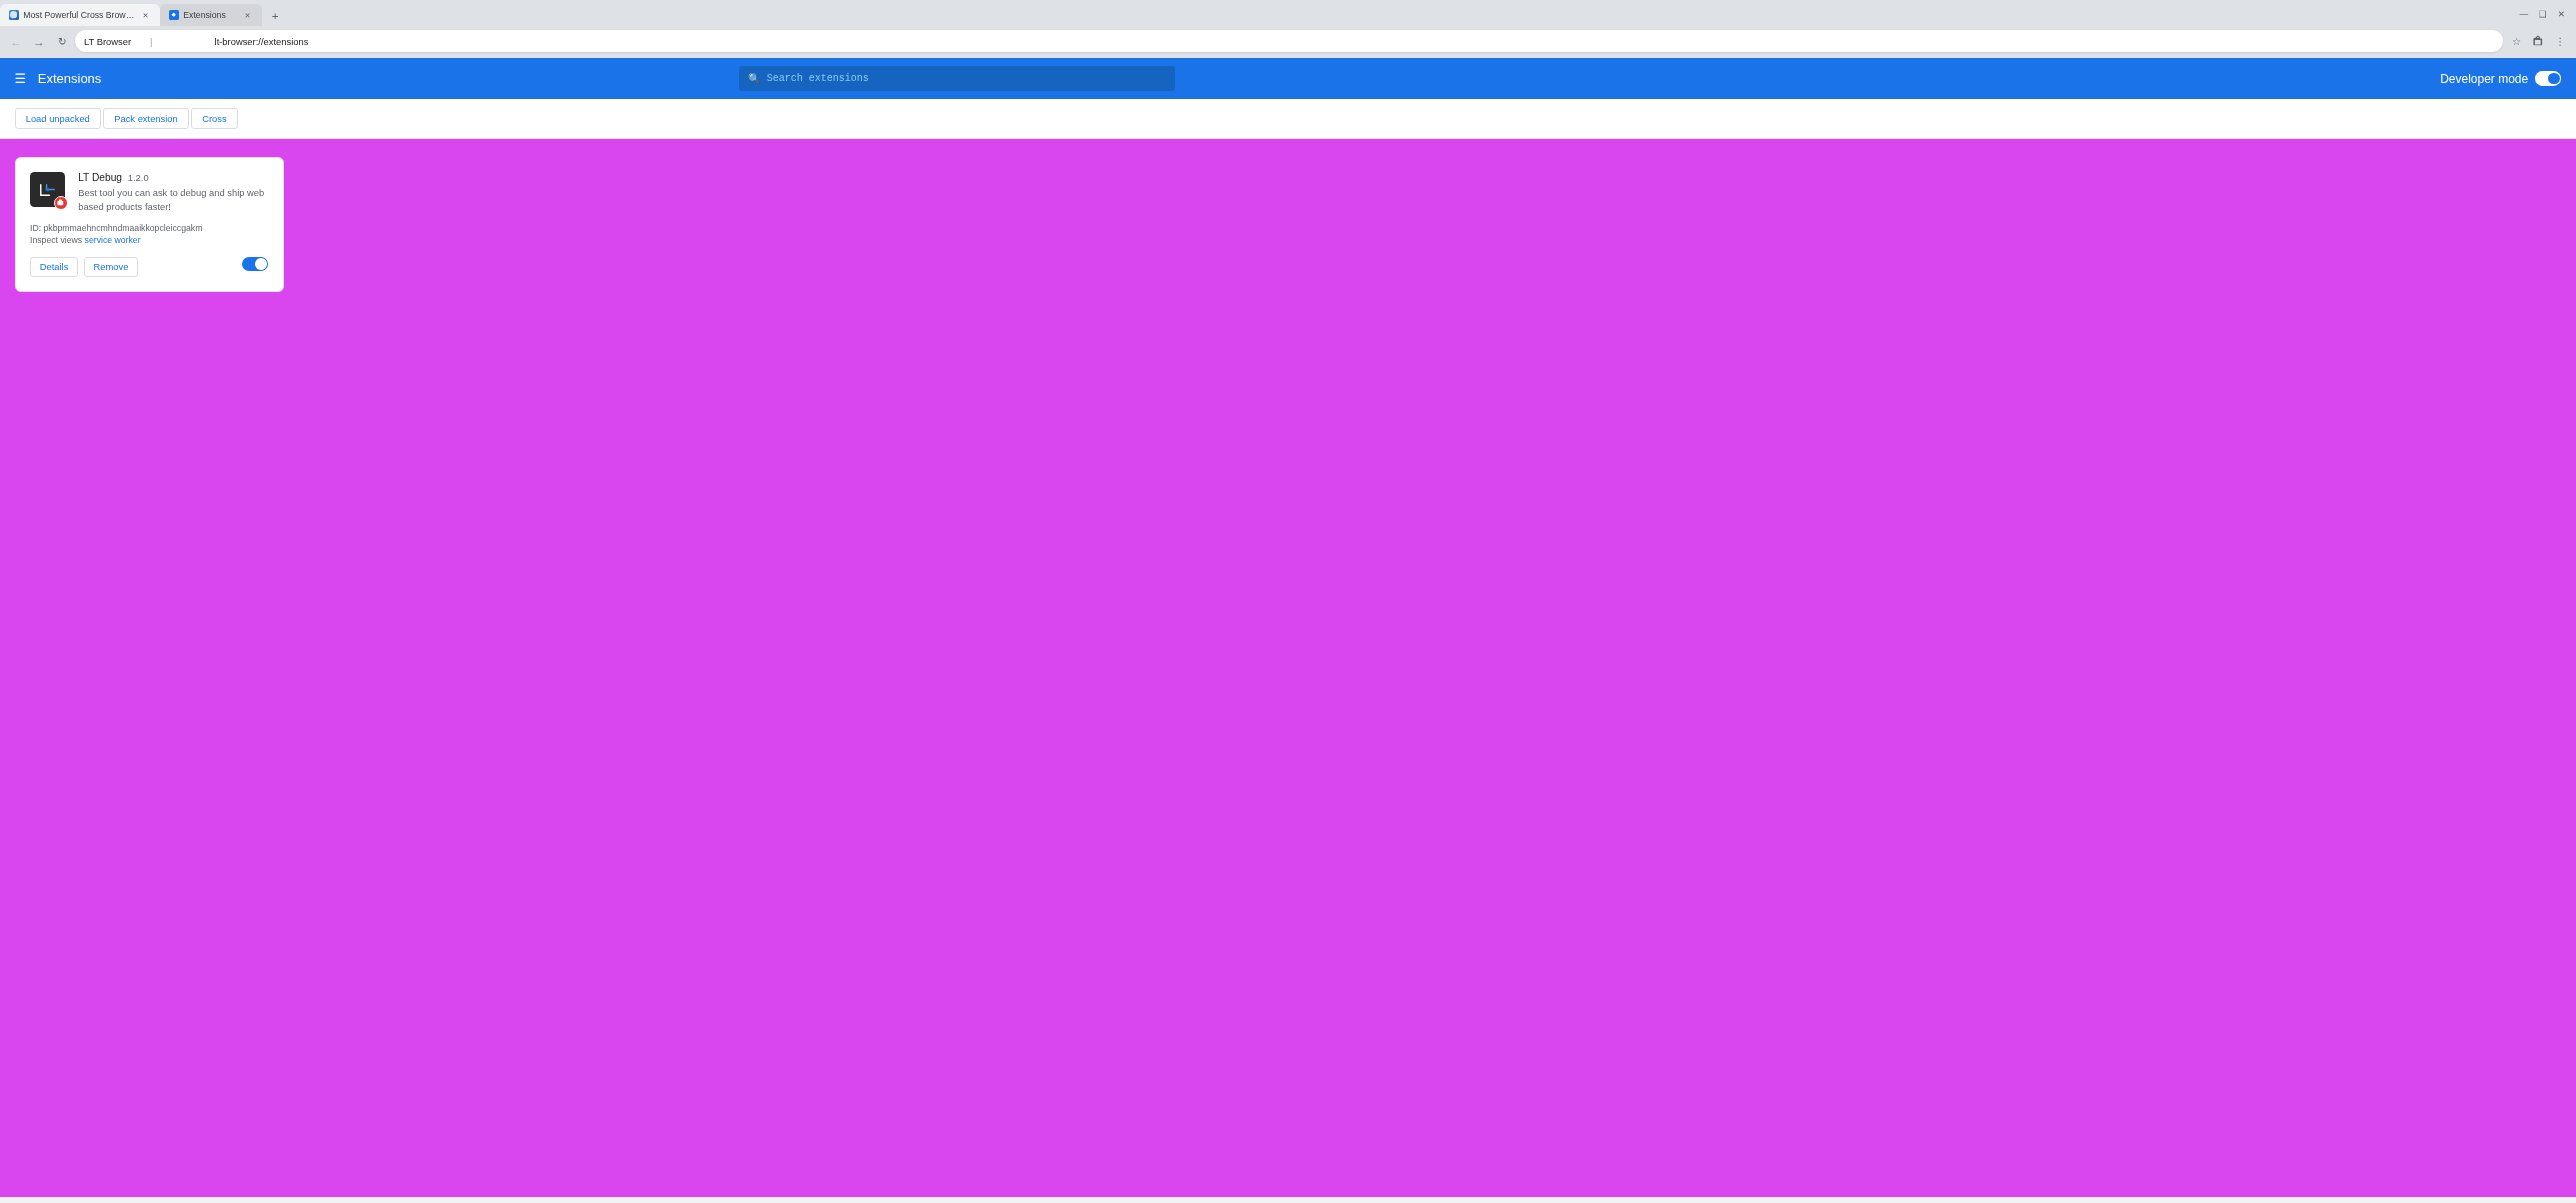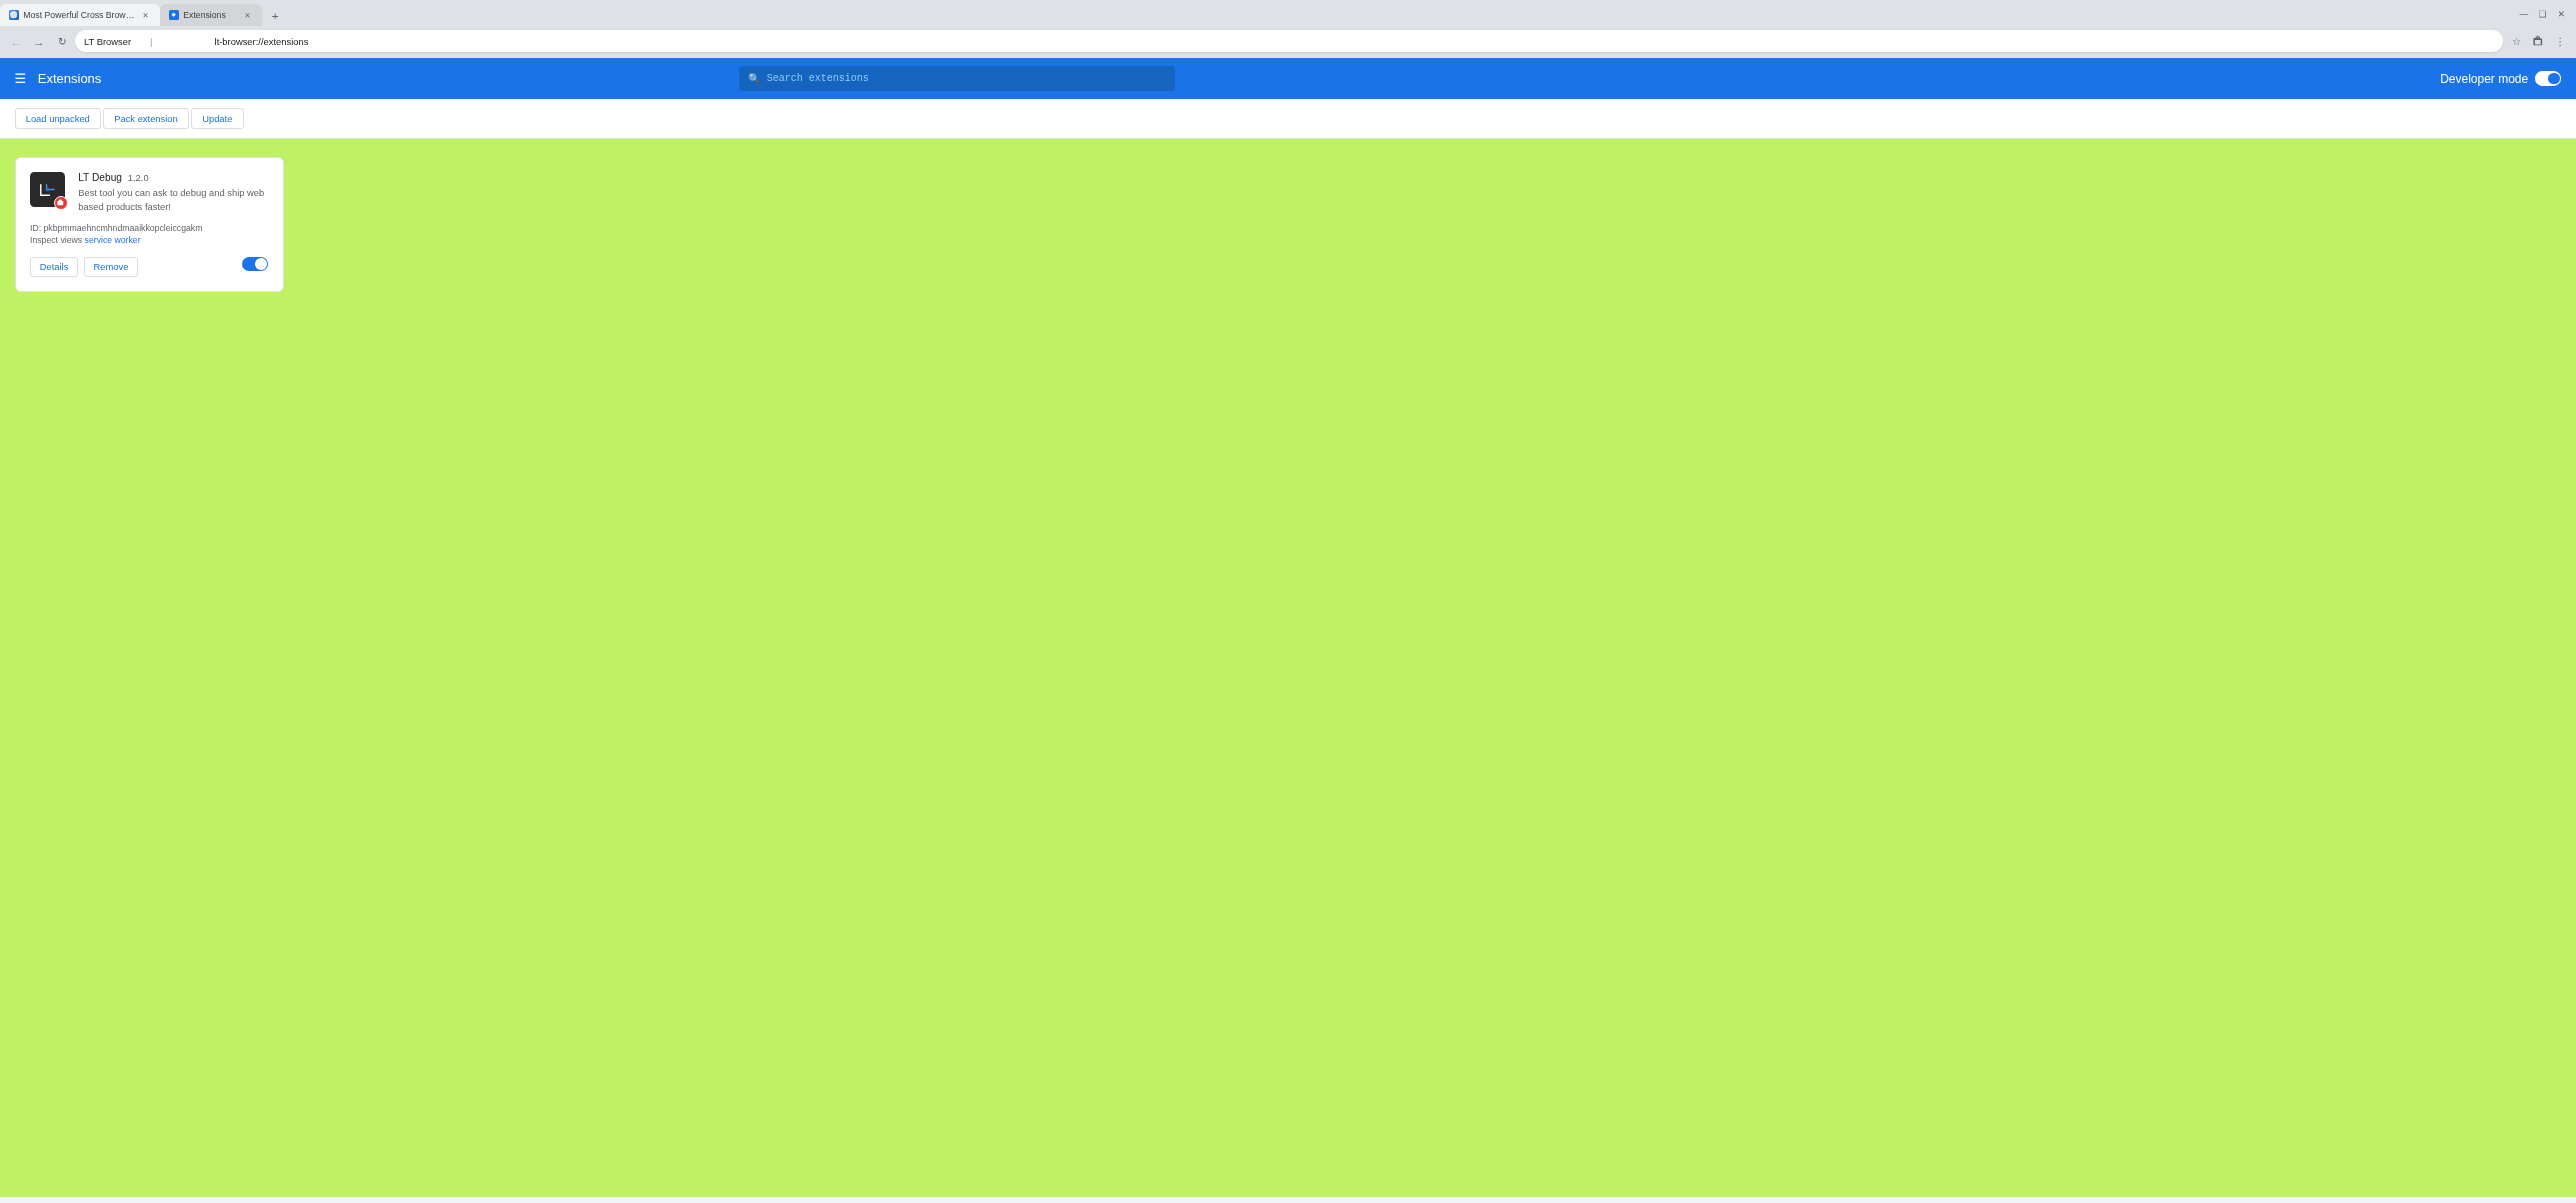--- a/index.html
+++ b/index.html
@@ -240,21 +240,21 @@
       background: #fff;
       color: #1a73e8;
       font-size: 9.4px;
       cursor: pointer;
       font-weight: 500;
     }
 
     
     .main-content {
       padding: 17.4px 14.5px;
-      background: #bef264;
+      background: #d946ef;
       min-height: calc(100vh - 145px);
     }
 
     
     .ext-card {
       background: #fff;
       border: 0.7px solid #e0e0e0;
       border-radius: 5.8px;
       padding: 14.5px;
       width: 269px;
@@ -429,21 +429,21 @@
       <span class="dev-mode-label">Developer mode</span>
       <div class="toggle">
         <div class="toggle-knob"></div>
       </div>
     </div>
   </div>
 
   <div class="toolbar-area">
     <button class="toolbar-btn">Load unpacked</button>
     <button class="toolbar-btn">Pack extension</button>
-    <button class="toolbar-btn">Update</button>
+    <button class="toolbar-btn">Cross</button>
   </div>
 
   <div class="main-content">
 
     <div class="ext-card">
       <div class="ext-card-header">
         <div class="ext-icon-container">
           <div class="ext-icon-main">
 
             <svg class="lt-logo-svg" viewBox="0 0 48 48" xmlns="http://www.w3.org/2000/svg">

